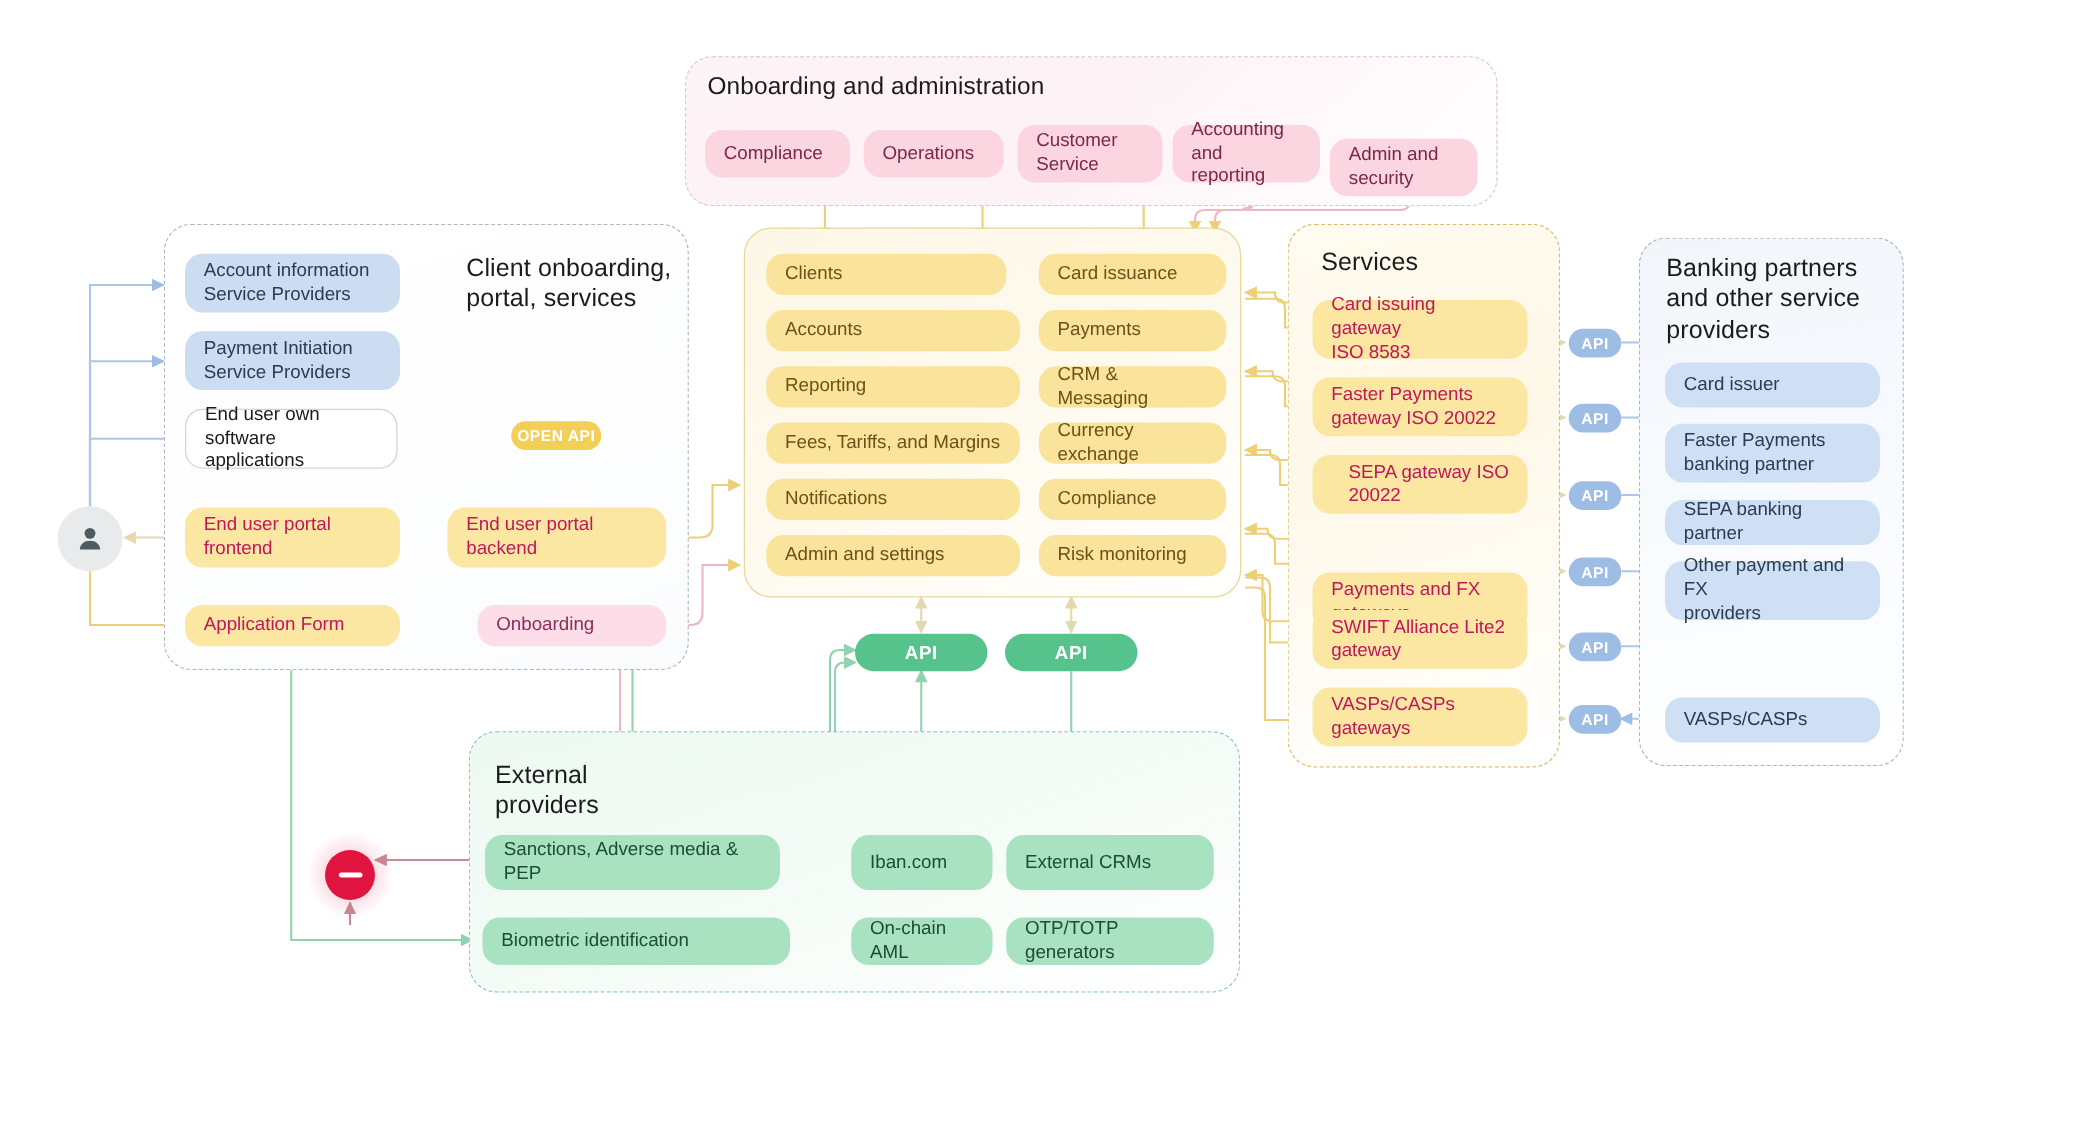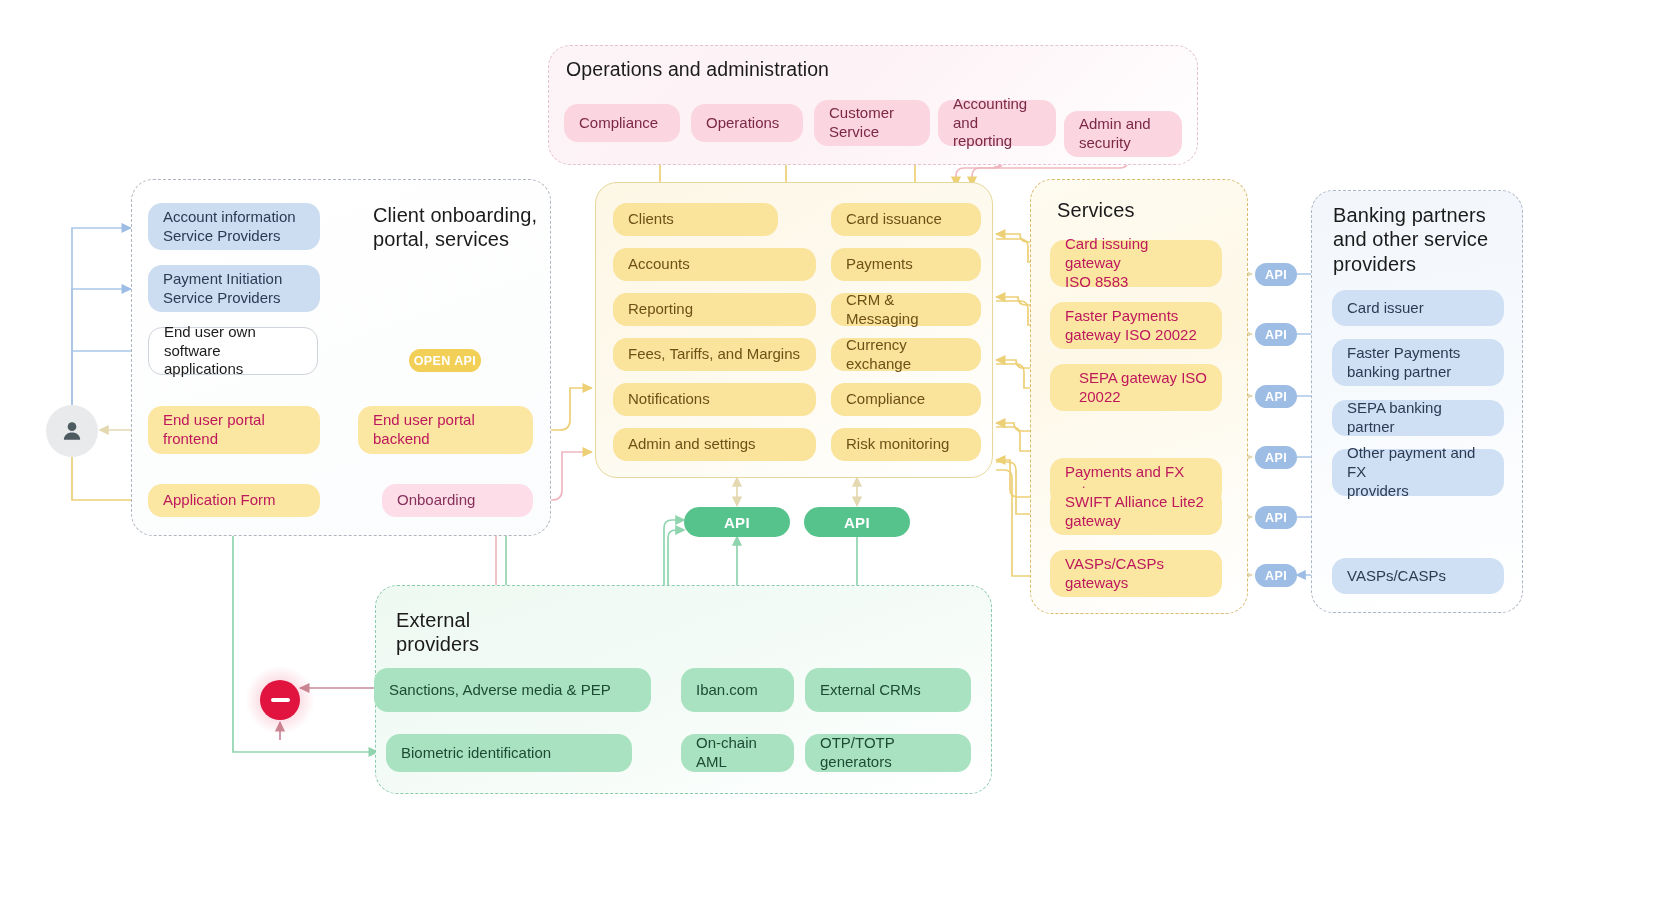--- a/index.html
+++ b/index.html
@@ -26,21 +26,21 @@
   .n-pink{background:#fbd5e0;color:#7b2846;}
   .n-pink-l{background:#fcdde8;color:#86305a;}
   .n-blue{background:#ccddf2;color:#2b3b54;}
   .n-blue-l{background:#cfe0f4;color:#2b3b54;}
   .n-green{background:#a8e2c0;color:#1e4b34;}
   .n-white{background:#ffffff;color:#1b1b1b;border:1.4px solid #cfd3da;}
 
   
   .badge{position:absolute;display:flex;align-items:center;justify-content:center;
          border-radius:999px;color:#fff;font-weight:700;letter-spacing:.4px;}
-  .badge.openapi{background:#f2cf57;font-size:12.5px;margin-top:12px;}
+  .badge.openapi{background:#f2cf57;font-size:12.5px;}
   .badge.api-green{background:#57c38c;font-size:15px;}
   .badge.api-blue{background:#9dbde5;font-size:12.5px;}
 
   
   .avatar{position:absolute;border-radius:50%;background:#e9eaec;display:flex;align-items:center;justify-content:center;}
   .avatar svg{display:block;}
 
   
   .deny-wrap{position:absolute;display:flex;align-items:center;justify-content:center;}
   .deny-glow{position:absolute;inset:0;border-radius:50%;
@@ -172,21 +172,21 @@
 
       <path d="M233,520 L233,752 L378,752" stroke="#8fd4ae" marker-end="url(#ag)"></path>
 
       <path d="M386,688 L300,688" stroke="#c98a96" marker-end="url(#ar)"></path>
       <path d="M280,740 L280,722" stroke="#c98a96" marker-end="url(#ar)"></path>
       <path d="M280,742 L280,752" stroke="#c98a96" opacity="0"></path>
     </g>
   </svg>
 
   <div class="panel pink" style="left:548px;top:45px;width:650px;height:120px;"></div>
-  <div class="panel-title" style="left:566px;top:58px;width:520px;">Operations and administration</div>
+  <div class="panel-title" style="left:566px;top:58px;width:520px;">Onboarding and administration</div>
 
   <div class="node n-pink" style="left:564px;top:104px;width:116px;height:38px;">
     <span>Compliance</span>
   </div>
   <div class="node n-pink" style="left:691px;top:104px;width:112px;height:38px;">
     <span>Operations</span>
   </div>
   <div class="node n-pink" style="left:814px;top:100px;width:116px;height:46px;">
     <span class="ml">Customer<br>Service</span>
   </div>
@@ -229,21 +229,21 @@
   <div class="avatar" style="left:46px;top:405px;width:52px;height:52px;">
     <svg width="26" height="26" viewBox="0 0 24 24">
       <circle cx="12" cy="8" r="4" fill="#4d5a60"></circle>
       <path d="M4.5 20c0-4.1 3.4-6.6 7.5-6.6s7.5 2.5 7.5 6.6z" fill="#4d5a60"></path>
     </svg>
   </div>
 
   <div class="abs" style="left:595px;top:182px;width:398px;height:296px;border:1.6px solid #e8d79a;border-radius:22px;
               background:linear-gradient(150deg,#fdf7e6 0%,#fdf9ed 45%,#ffffff 100%);"></div>
 
-  <div class="node n-yellow-d" style="left:613px;top:203px;width:165px;height:33px;">
+  <div class="node n-yellow-d" style="left:613px;top:203px;width:192px;height:33px;">
     <span>Clients</span>
     </div>
   <div class="node n-yellow-d" style="left:613px;top:248px;width:203px;height:33px;">
     <span>Accounts</span>
     </div>
   <div class="node n-yellow-d" style="left:613px;top:293px;width:203px;height:33px;">
     <span>Reporting</span>
     </div>
   <div class="node n-yellow-d" style="left:613px;top:338px;width:203px;height:33px;">
     <span>Fees, Tariffs, and Margins</span>
@@ -337,21 +337,21 @@
   <div class="node n-blue-l" style="left:1332px;top:449px;width:172px;height:47px;">
     <span class="ml">Other payment and FX<br>providers</span>
     </div>
   <div class="node n-blue-l" style="left:1332px;top:558px;width:172px;height:36px;">
     <span>VASPs/CASPs</span>
     </div>
 
   <div class="panel green" style="left:375px;top:585px;width:617px;height:209px;"></div>
   <div class="panel-title big" style="left:396px;top:608px;width:150px;">External<br>providers</div>
 
-  <div class="node n-green" style="left:374px;top:668px;width:277px;height:44px;">
+  <div class="node n-green" style="left:388px;top:668px;width:236px;height:44px;">
     <span>Sanctions, Adverse media &amp; PEP</span>
     </div>
   <div class="node n-green" style="left:386px;top:734px;width:246px;height:38px;">
     <span>Biometric identification</span>
     </div>
   <div class="node n-green" style="left:681px;top:668px;width:113px;height:44px;">
     <span>Iban.com</span>
     </div>
   <div class="node n-green" style="left:681px;top:734px;width:113px;height:38px;">
     <span>On-chain AML</span>

